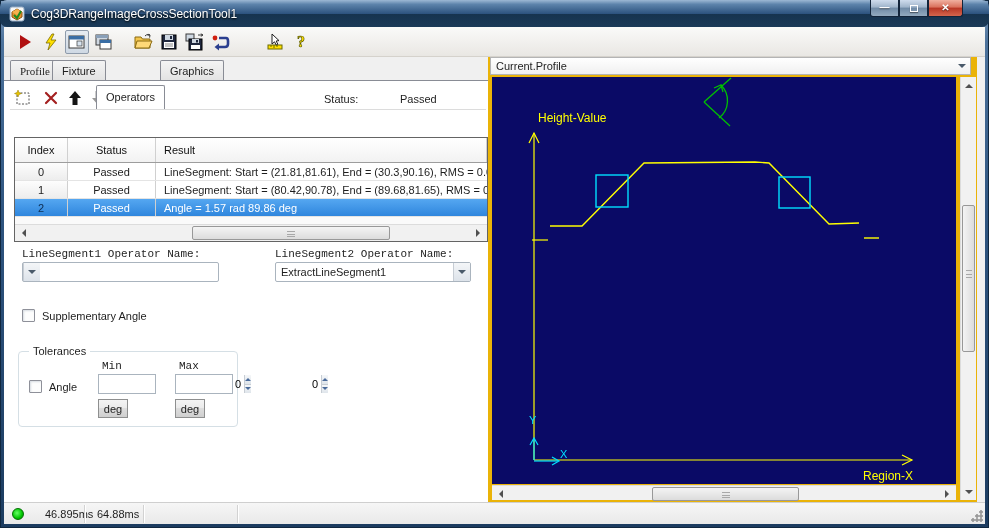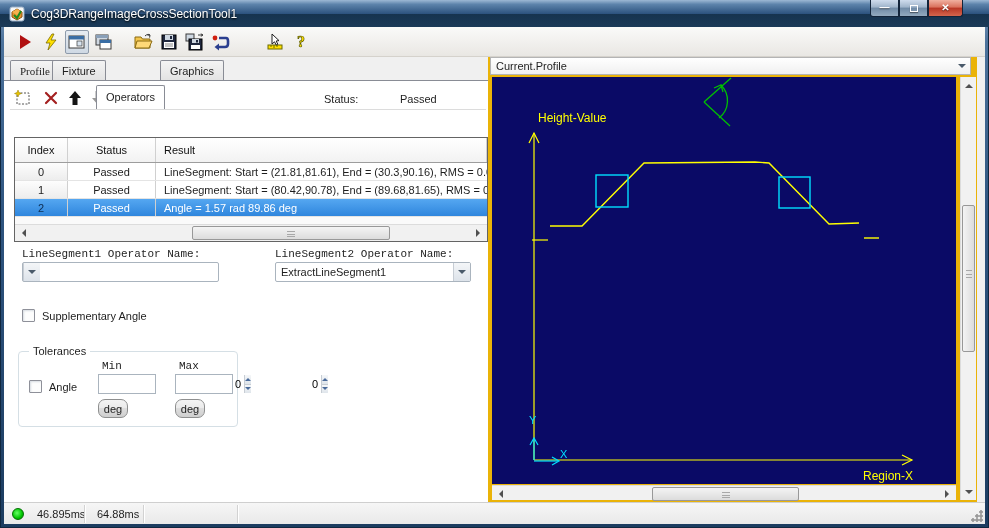--- a/index.html
+++ b/index.html
@@ -4,21 +4,21 @@
 <style>
   * { margin:0; padding:0; box-sizing:border-box; }
   html,body { width:989px; height:528px; font-family:"Liberation Sans", sans-serif; font-size:11px; color:#1e1e1e; }
 
   .window { position:absolute; inset:0; width:989px; height:528px;
     background:linear-gradient(180deg,#7f9cbd 0%, #4c729b 8%, #2f5580 40%, #1c3c60 100%);
     box-shadow:inset 0 0 0 1px #10273f; }
 
   
   .titlebar { position:absolute; top:0; left:0; right:0; height:27px; display:flex; align-items:center;
-    background:linear-gradient(180deg,#9db8d4 0%, #5d83ab 16%, #2e5480 50%, #16334f 52%, #1b3a58 100%); }
+    background:linear-gradient(180deg,#9db8d4 0%, #5d83ab 16%, #2e5480 50%, #16334f 52%, #1b3a58 100%);border-radius:7px; }
   .app-icon { width:16px; height:16px; margin:0 6px 0 9px; }
   .title-text { color:#ffffff; font-size:12px; text-shadow:0 1px 2px #000; }
   .win-buttons { position:absolute; top:0; right:26px; display:flex; }
   .win-btn { width:29px; height:17px; border:1px solid #12243a; border-top:none; display:flex; align-items:center; justify-content:center;
     background:linear-gradient(180deg,#cfdced 0%, #9fb4ca 45%, #6f8aa6 50%, #93aabf 100%); }
   .win-btn.min { border-radius:0 0 0 3px; }
   .win-btn.close { width:35px; border-radius:0 0 3px 0;
     background:linear-gradient(180deg,#f0b0a0 0%, #d9705c 45%, #b83625 50%, #d4654d 100%); }
   .win-glyph { color:#fff; font-size:10px; font-weight:bold; text-shadow:0 1px 1px #00000088; line-height:1; }
   .max-box { width:8px; height:7px; border:1px solid #fff; box-shadow:0 1px 1px #00000066; }
@@ -91,21 +91,21 @@
   .group-caption { position:absolute; top:-7px; left:10px; background:#ffffff; padding:0 4px; color:#1e1e1e; }
 
   .spinner { position:absolute; width:58px; height:20px; border:1px solid #aab4be; background:#fff; display:flex; }
   .spin-input { flex:1; border:none; outline:none; text-align:right; padding-right:3px; font-family:"Liberation Sans",sans-serif; font-size:11px; background:transparent; }
   .spin-btns { width:15px; display:flex; flex-direction:column; border-left:1px solid #c7cdd4; }
   .spin-btn { flex:1; display:flex; align-items:center; justify-content:center; background:linear-gradient(180deg,#f5f7f9,#dfe5eb); }
   .spin-btn + .spin-btn { border-top:1px solid #c7cdd4; }
   .spin-arrow-u { width:0; height:0; border:3px solid transparent; border-bottom-color:#4a6b9b; margin-top:-2px; }
   .spin-arrow-d { width:0; height:0; border:3px solid transparent; border-top-color:#4a6b9b; margin-bottom:-2px; }
 
-  .btn { position:absolute; height:19px; border:1px solid #8e8f8f; border-radius:7px; background:linear-gradient(180deg,#f4f4f4 0%,#ebebeb 45%,#dddddd 50%,#cfcfcf 100%); display:flex; align-items:center; justify-content:center; color:#1e1e1e; }
+  .btn { position:absolute; height:19px; border:1px solid #8e8f8f; border-radius:0; background:linear-gradient(180deg,#f4f4f4 0%,#ebebeb 45%,#dddddd 50%,#cfcfcf 100%); display:flex; align-items:center; justify-content:center; color:#1e1e1e; }
 
   
   .right-panel { position:absolute; left:484px; top:30px; width:489px; height:445px; background:#eab308; }
   .graph { position:absolute; left:4px; top:20px; width:464px; height:407px; background:#0a0a66; }
   .vscroll { position:absolute; right:1px; top:20px; width:16px; height:423px; background:#f1f1f1; border-left:1px solid #dcdcdc; }
   .vs-btn { position:absolute; left:0; width:15px; height:16px; display:flex; align-items:center; justify-content:center; }
   .vs-thumb { position:absolute; left:1px; width:13px; border:1px solid #989898; border-radius:2px; background:linear-gradient(90deg,#f4f4f4,#dcdcdc); }
   .vs-grip { height:8px; width:6px; margin:64px auto 0; border-left:0; border-top:1px solid #a8a8a8; border-bottom:1px solid #a8a8a8; }
   .vs-grip::after{ content:""; display:block; height:0; border-top:1px solid #a8a8a8; margin-top:3px; }
 
@@ -429,21 +429,21 @@
             <div class="hs-grip"></div>
           </div>
         <div class="hs-btn right">
             <div class="arrow-r"></div>
           </div>
       </div>
     </div>
 
     <div class="statusbar">
       <div class="sb-dot"></div>
-      <span class="sb-text" style="left:33px;">46.895ms</span>
+      <span class="sb-text" style="left:41px;">46.895ms</span>
       <div class="sb-sep" style="left:80px;"></div>
       <span class="sb-text" style="left:93px;">64.88ms</span>
       <div class="sb-sep" style="left:139px;"></div>
       <div class="sb-sep" style="left:233px;"></div>
       <div class="sb-grip"></div>
     </div>
 
   </div>
 </div>
 

